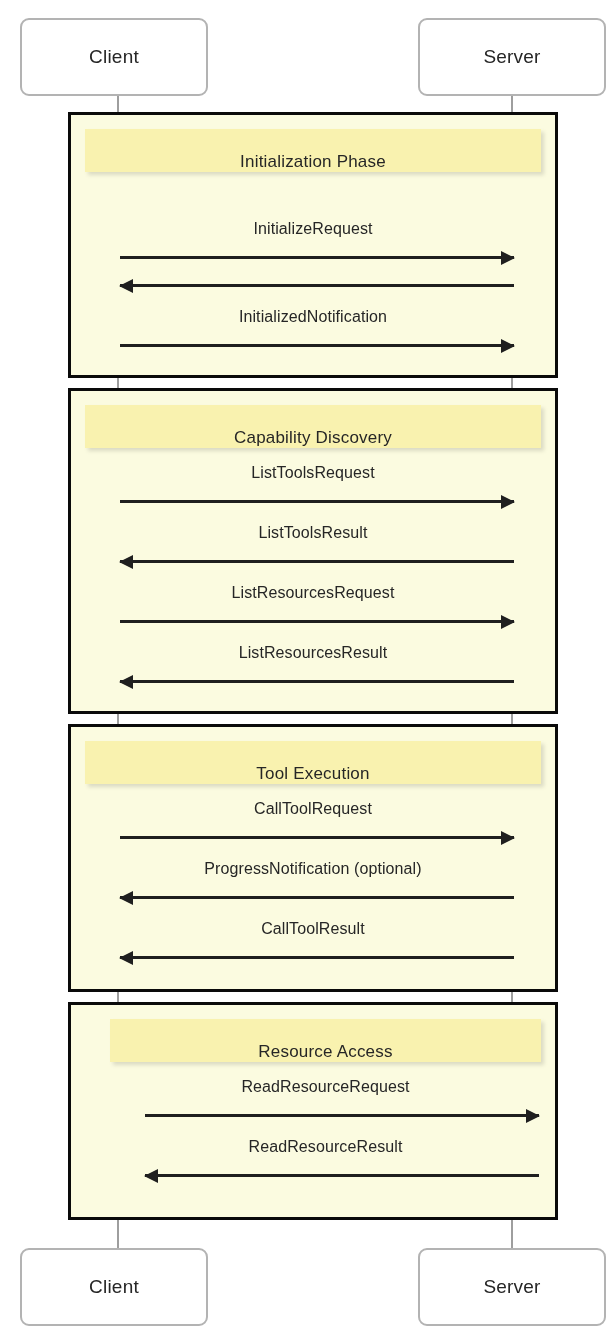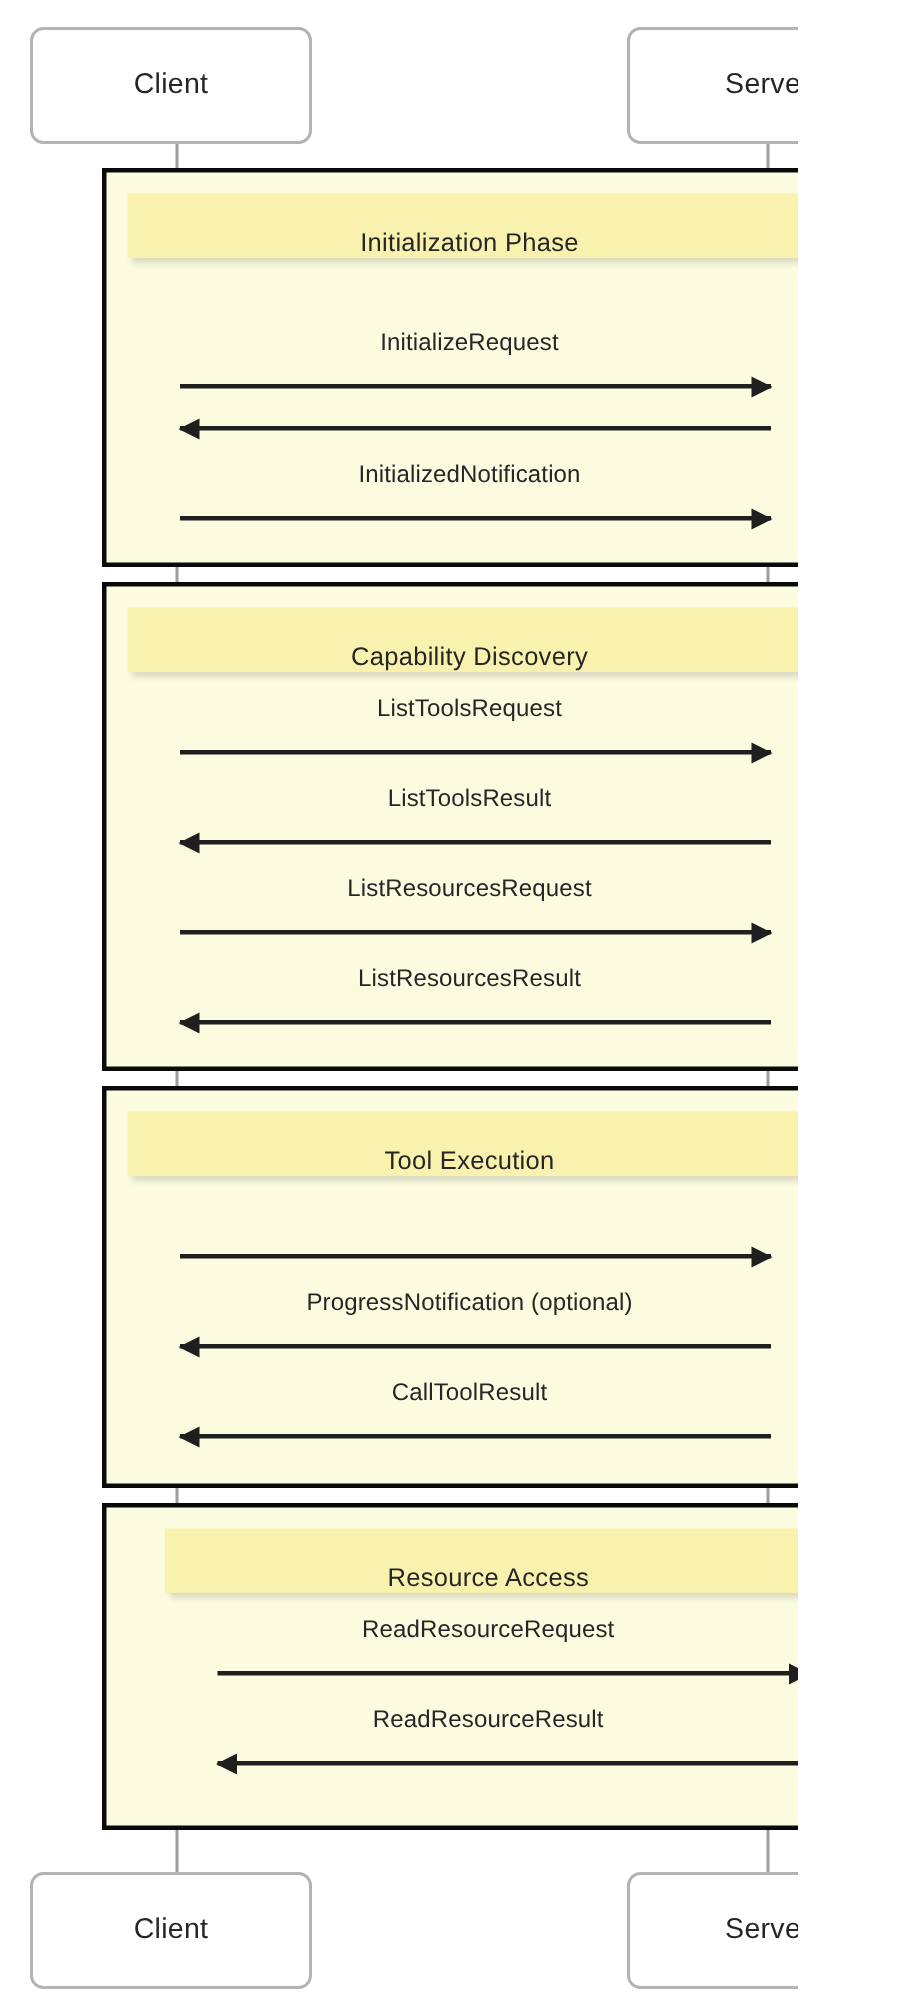--- a/index.html
+++ b/index.html
@@ -3,21 +3,21 @@
 <meta charset="utf-8">
 <title>MCP Sequence Diagram</title>
 <style>
   html,body{margin:0;padding:0;background:#ffffff;}
   body{
     font-family:"Liberation Sans", sans-serif;
     -webkit-font-smoothing:antialiased;
   }
   #canvas{
     position:relative;
-    width:532px;
+    width:616px;
     height:1337px;
     background:#ffffff;
     overflow:hidden;
   }
 
   
   .lifeline{
     position:absolute;
     width:2px;
     background:#9e9e9e;
@@ -212,20 +212,21 @@
             </div>
           </div>
         </div>
       </div>
       <div class="block" style="top: 724px; height: 268px;">
         <div class="block-inner">
           <div class="block-header">
             <span class="phase-label">Tool Execution</span>
           </div>
           <div class="message" style="top: 68px;">
+            <div class="msg-label">CallToolRequest</div>
             <div class="msg-arrow to-server">
               <div class="shaft"></div>
               <div class="head"></div>
             </div>
           </div>
           <div class="message" style="top: 128px;">
             <div class="msg-label">ProgressNotification (optional)</div>
             <div class="msg-arrow to-client">
               <div class="shaft"></div>
               <div class="head"></div>

